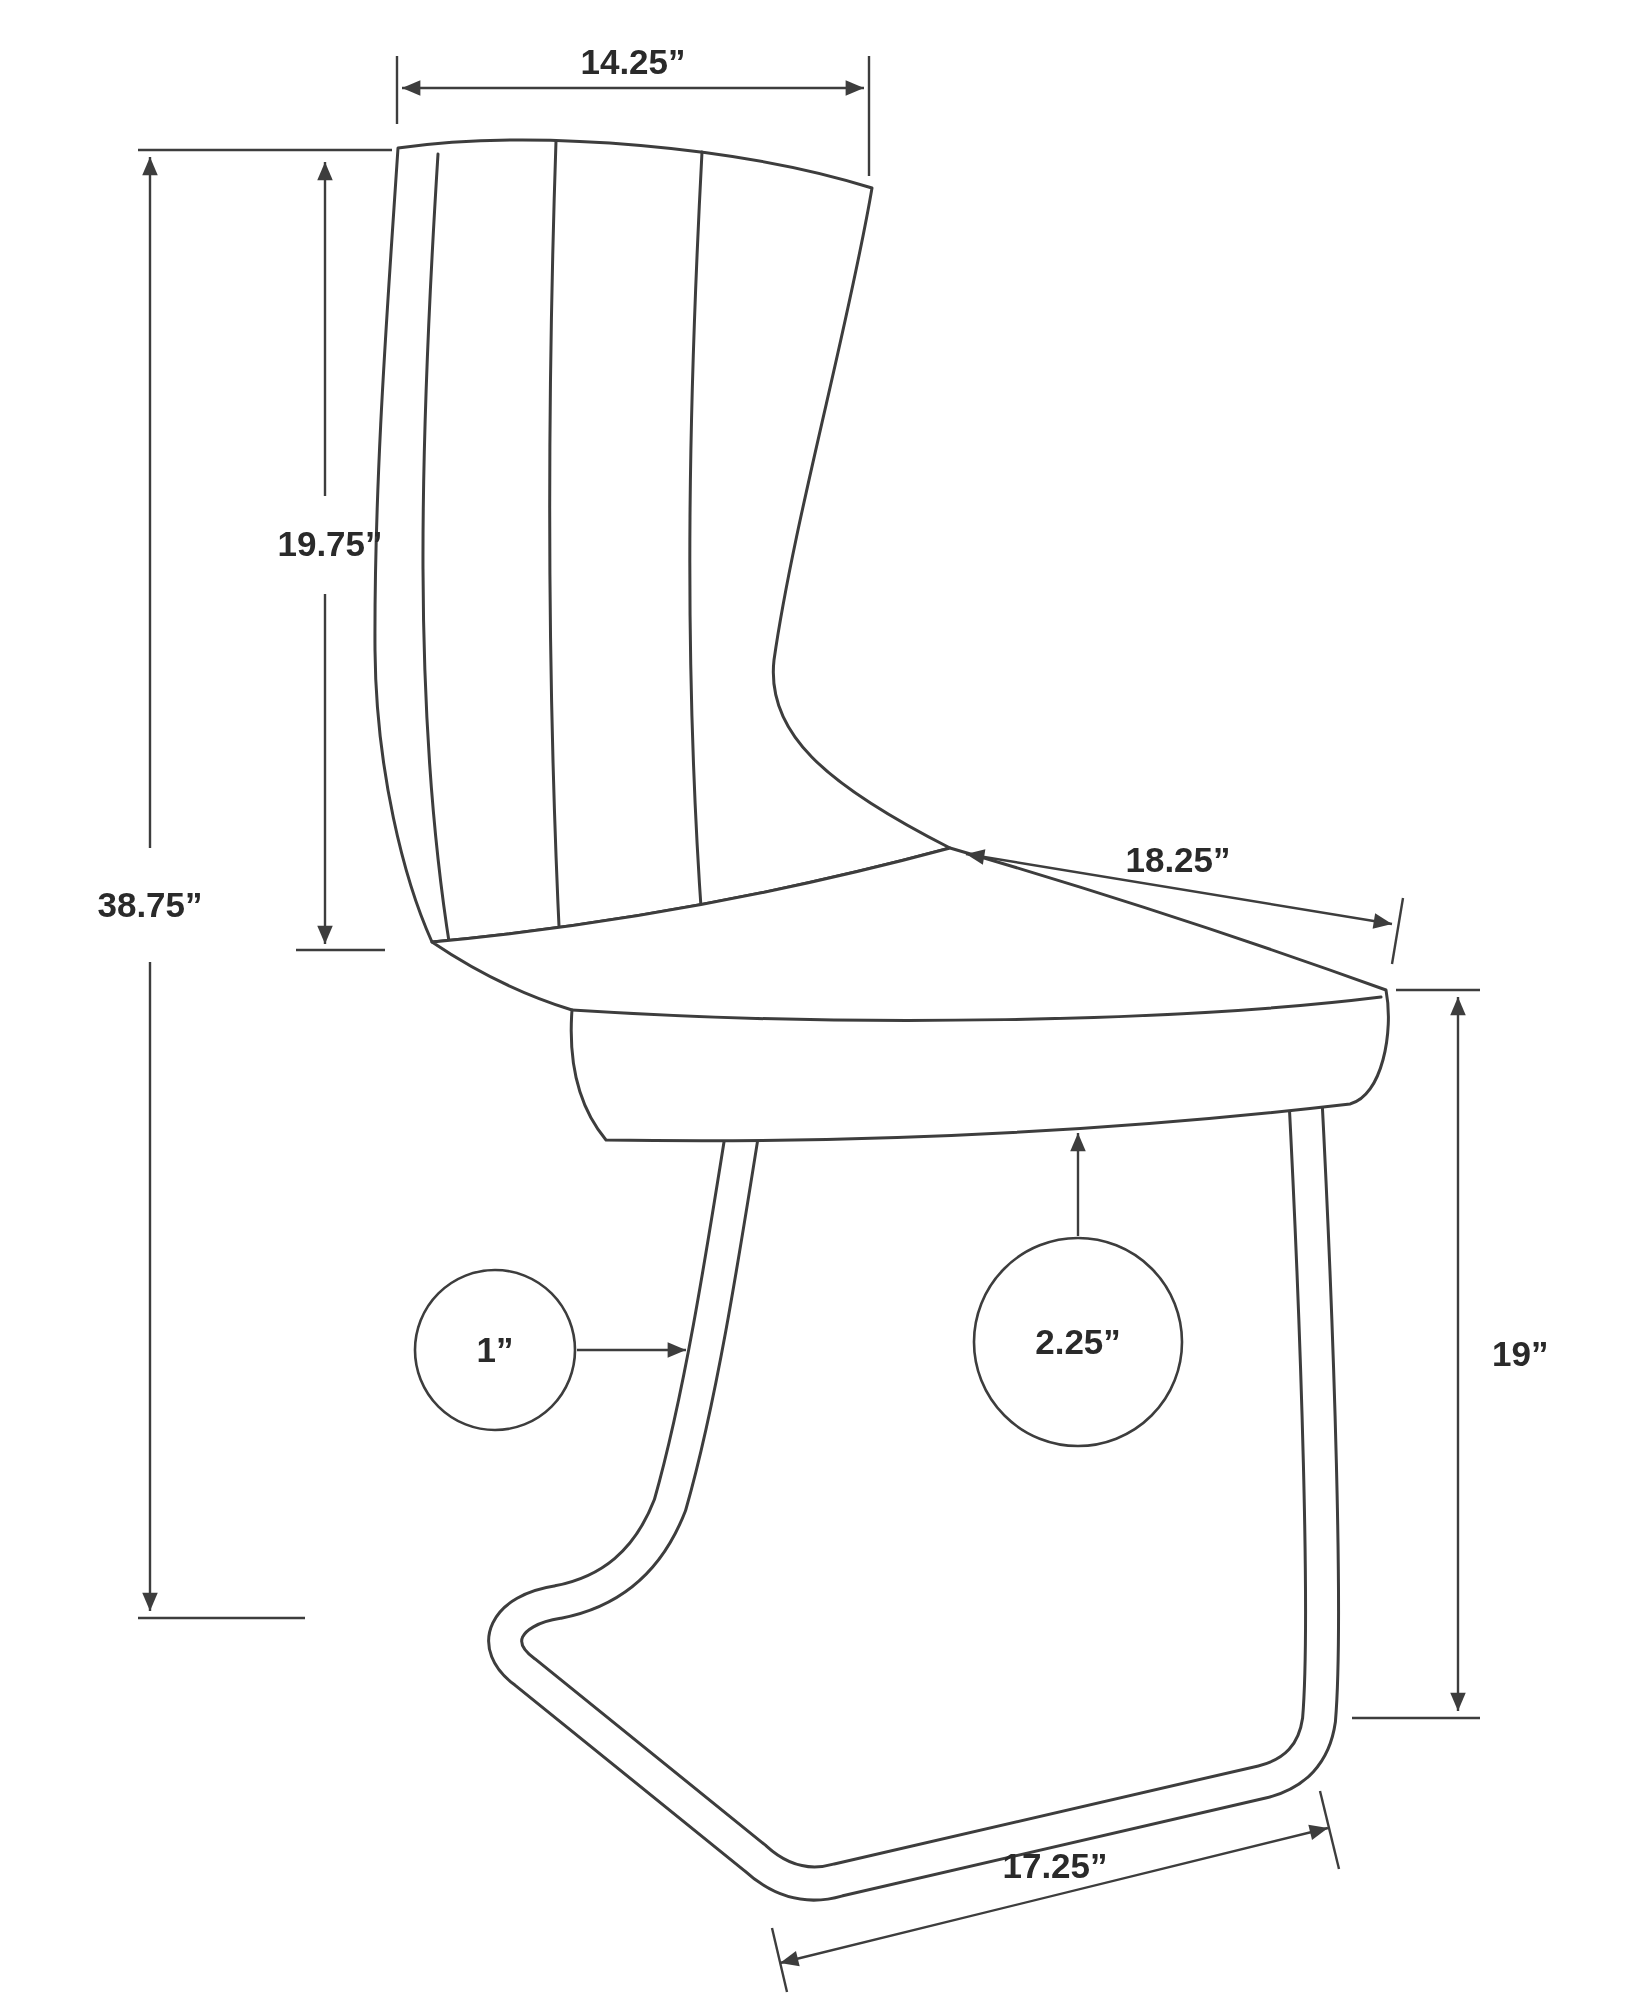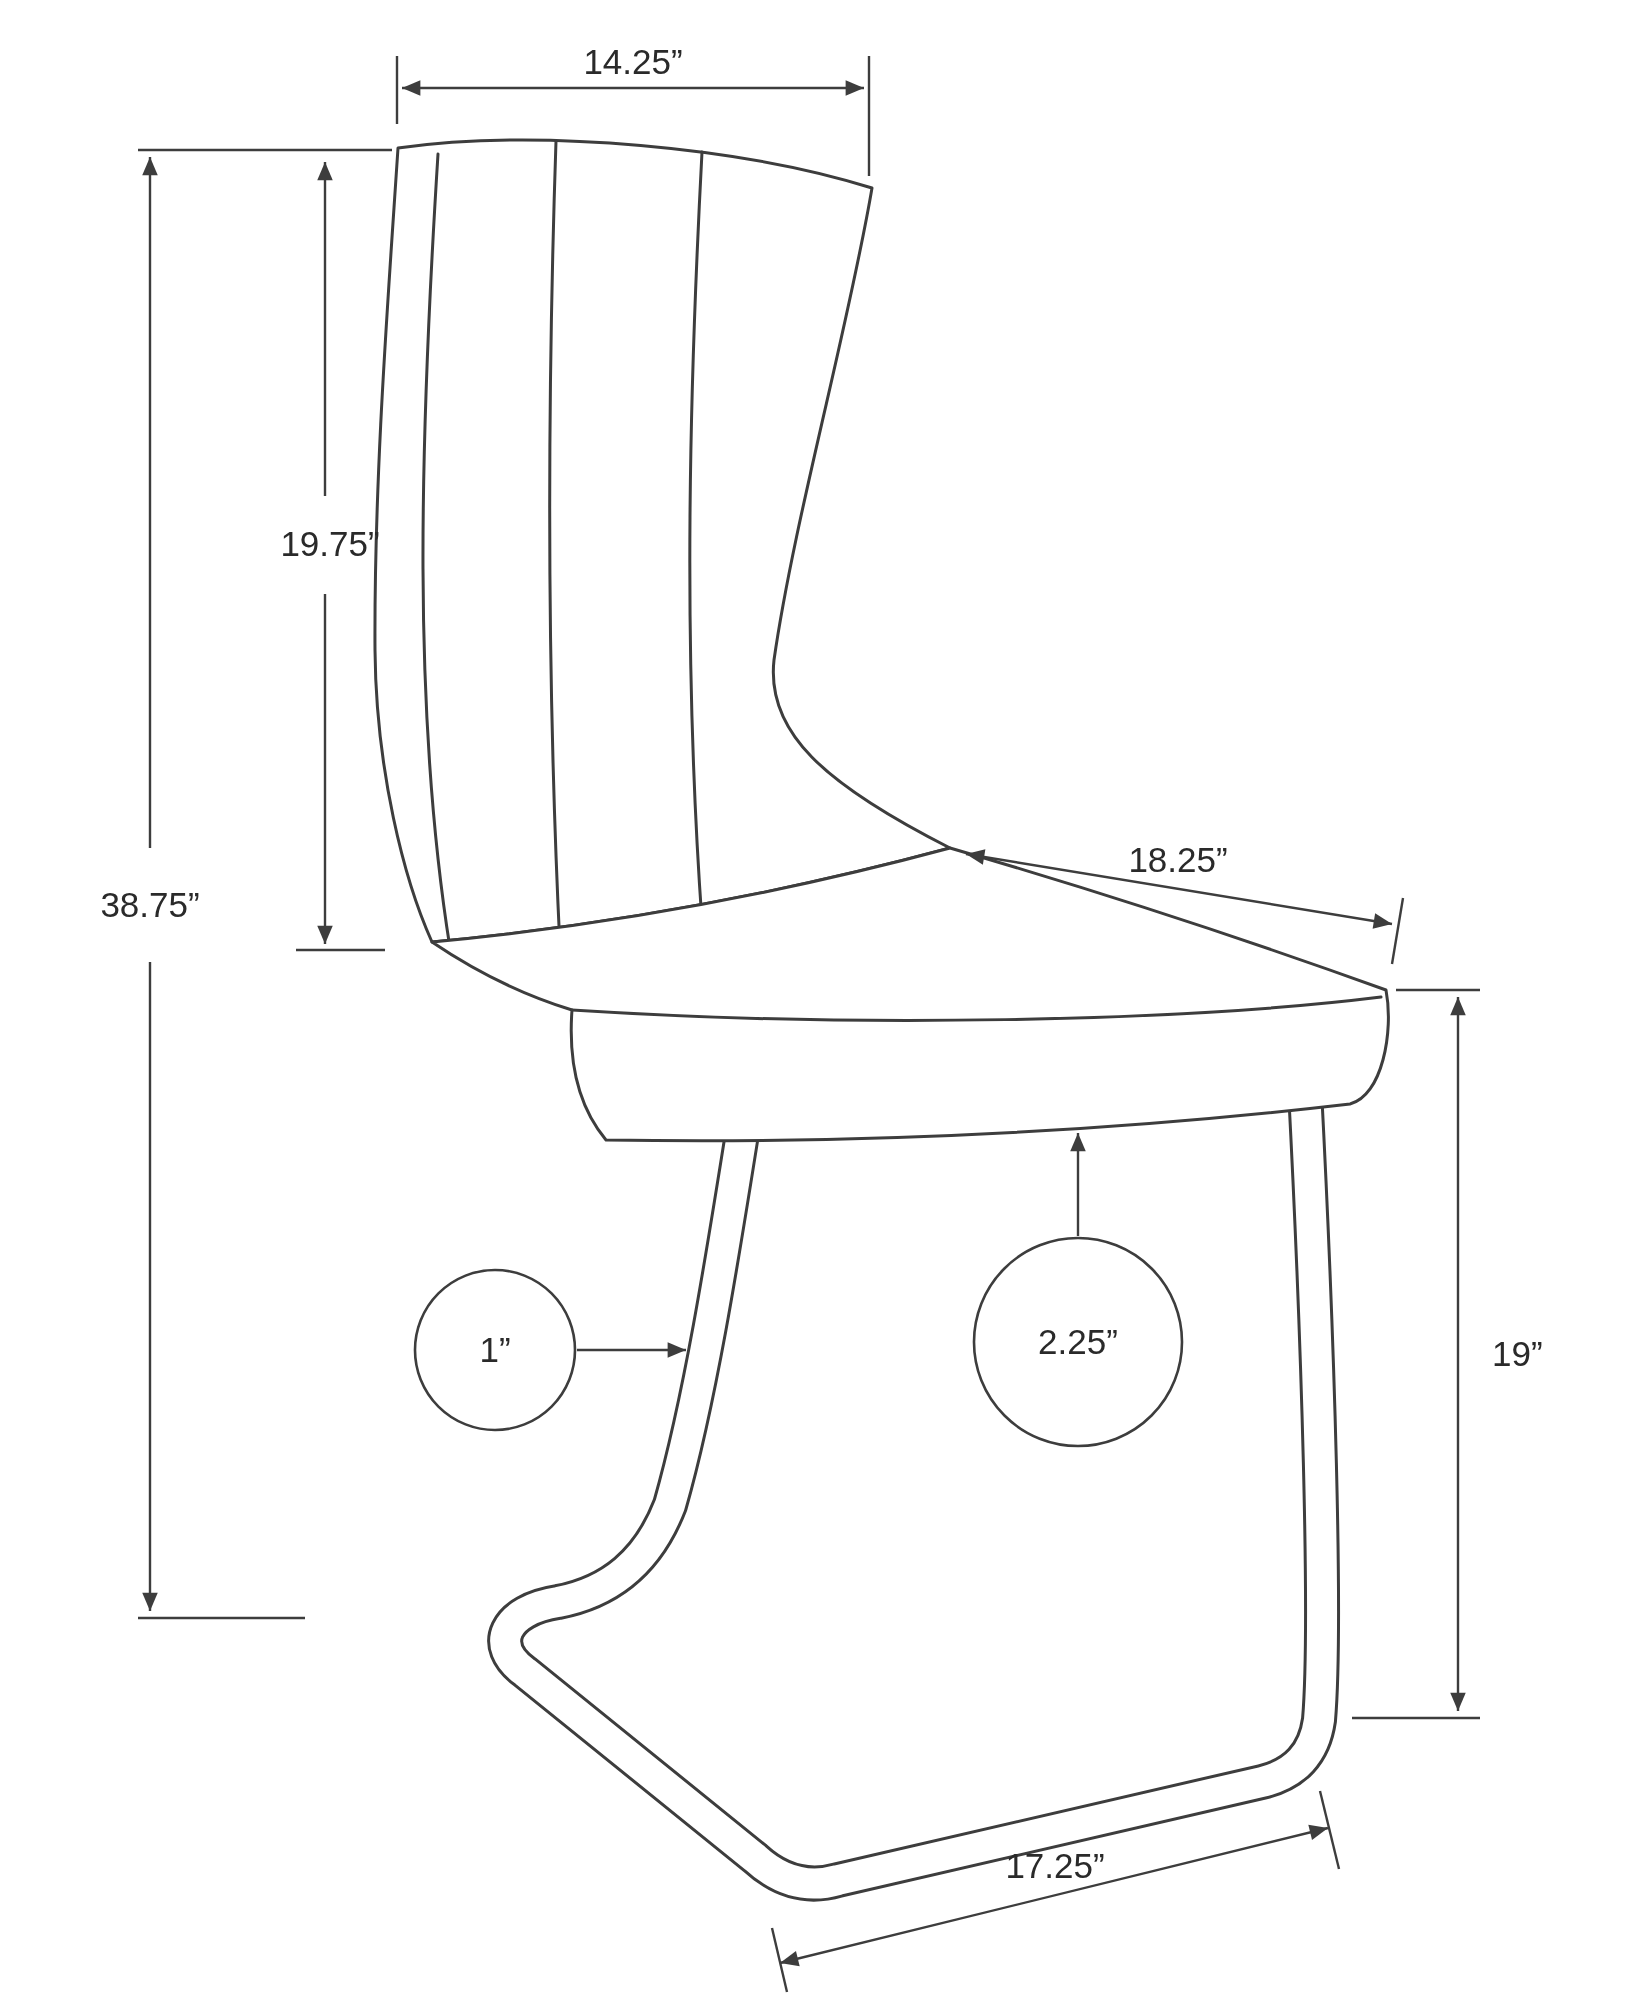--- a/index.html
+++ b/index.html
@@ -6,20 +6,21 @@
     margin: 0;
     padding: 0;
     background: #ffffff;
   }
   #stage {
     position: relative;
     width: 1648px;
     height: 2000px;
     background: #ffffff;
     overflow: hidden;
+    font-weight: bold;
   }
   svg { display: block; }
   .outline {
     fill: #ffffff;
     stroke: #3d3d3d;
     stroke-width: 3;
     stroke-linejoin: round;
   }
   .stroke-only {
     fill: none;

